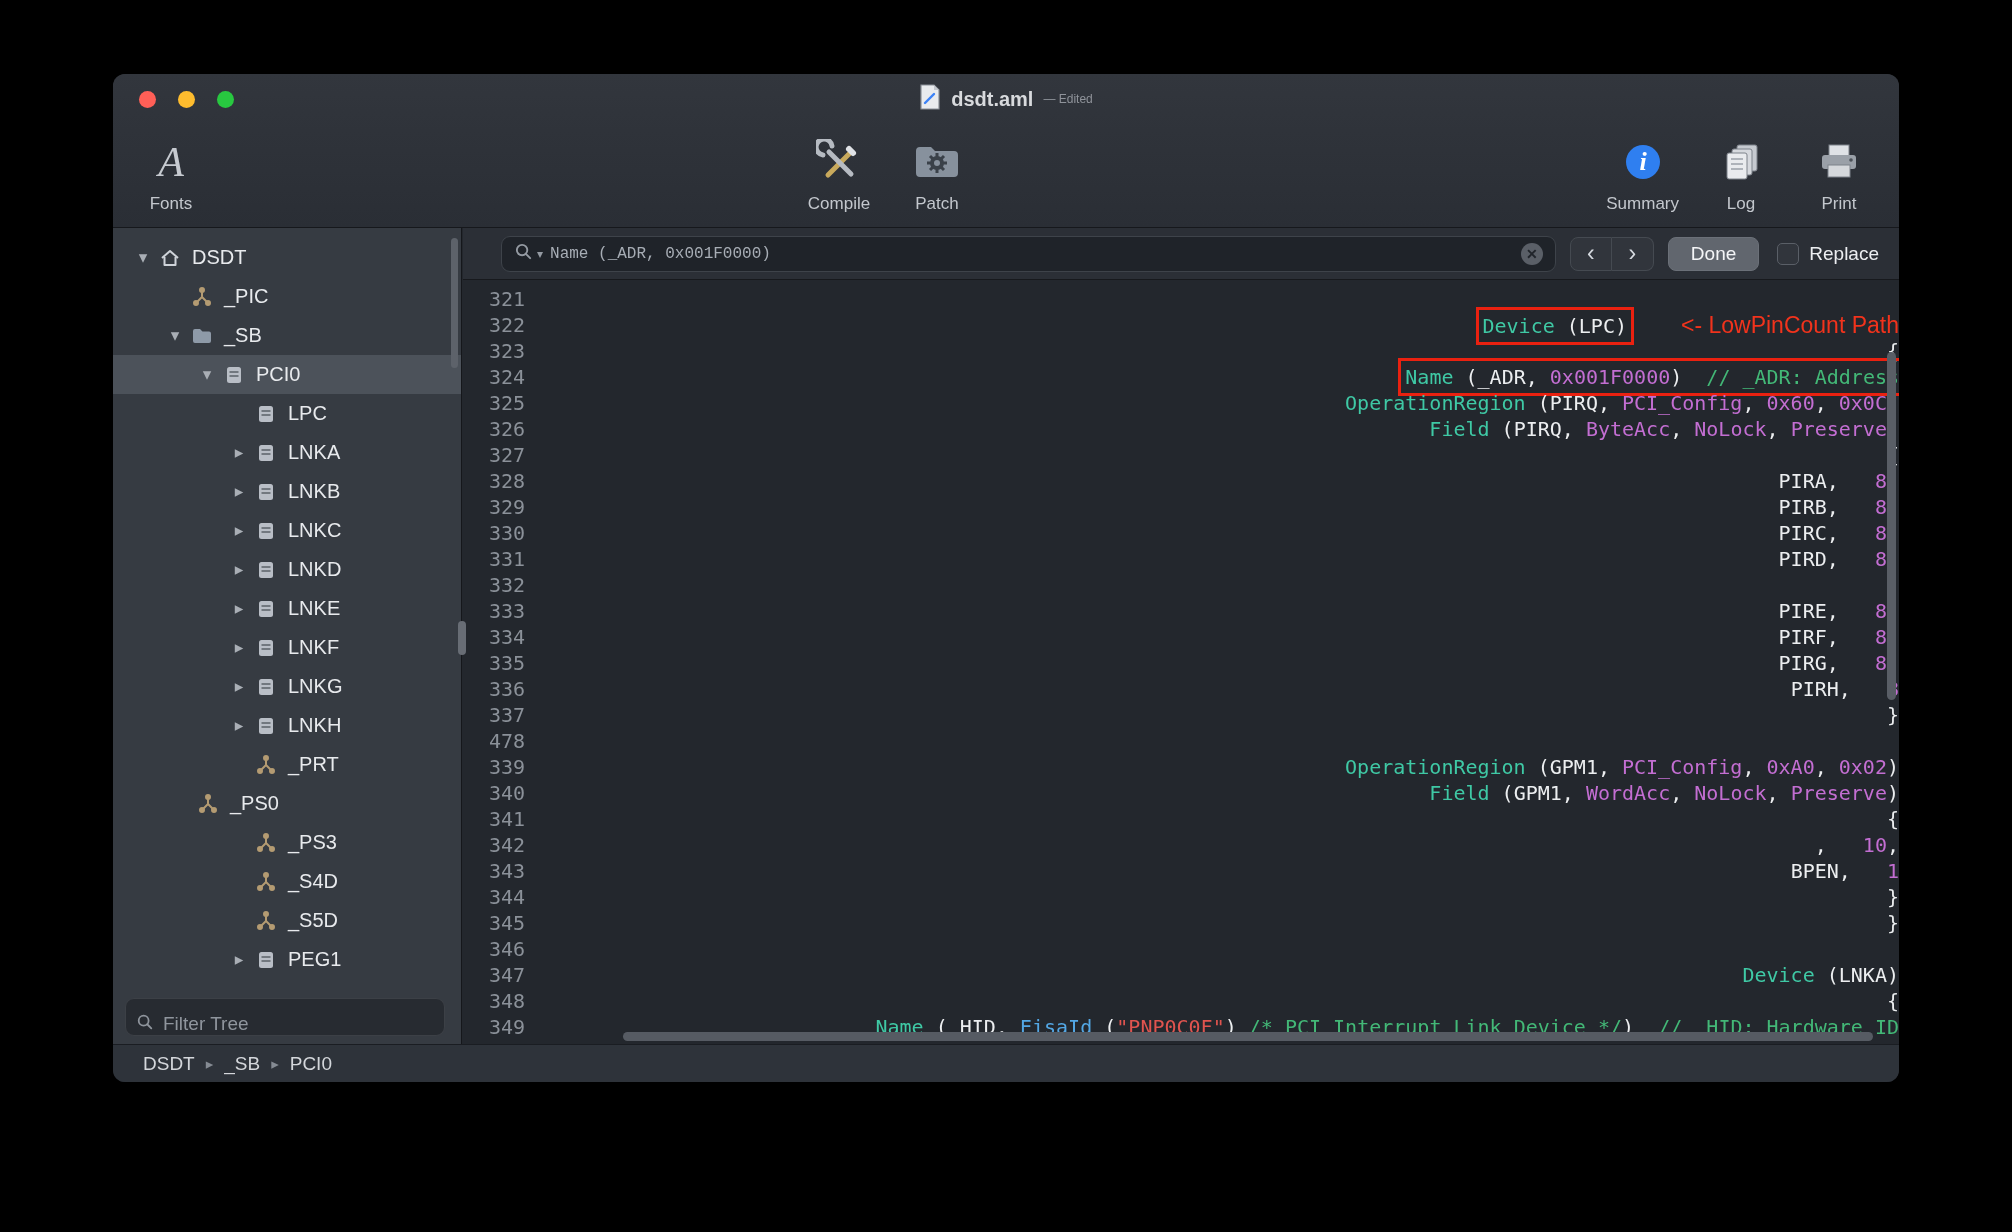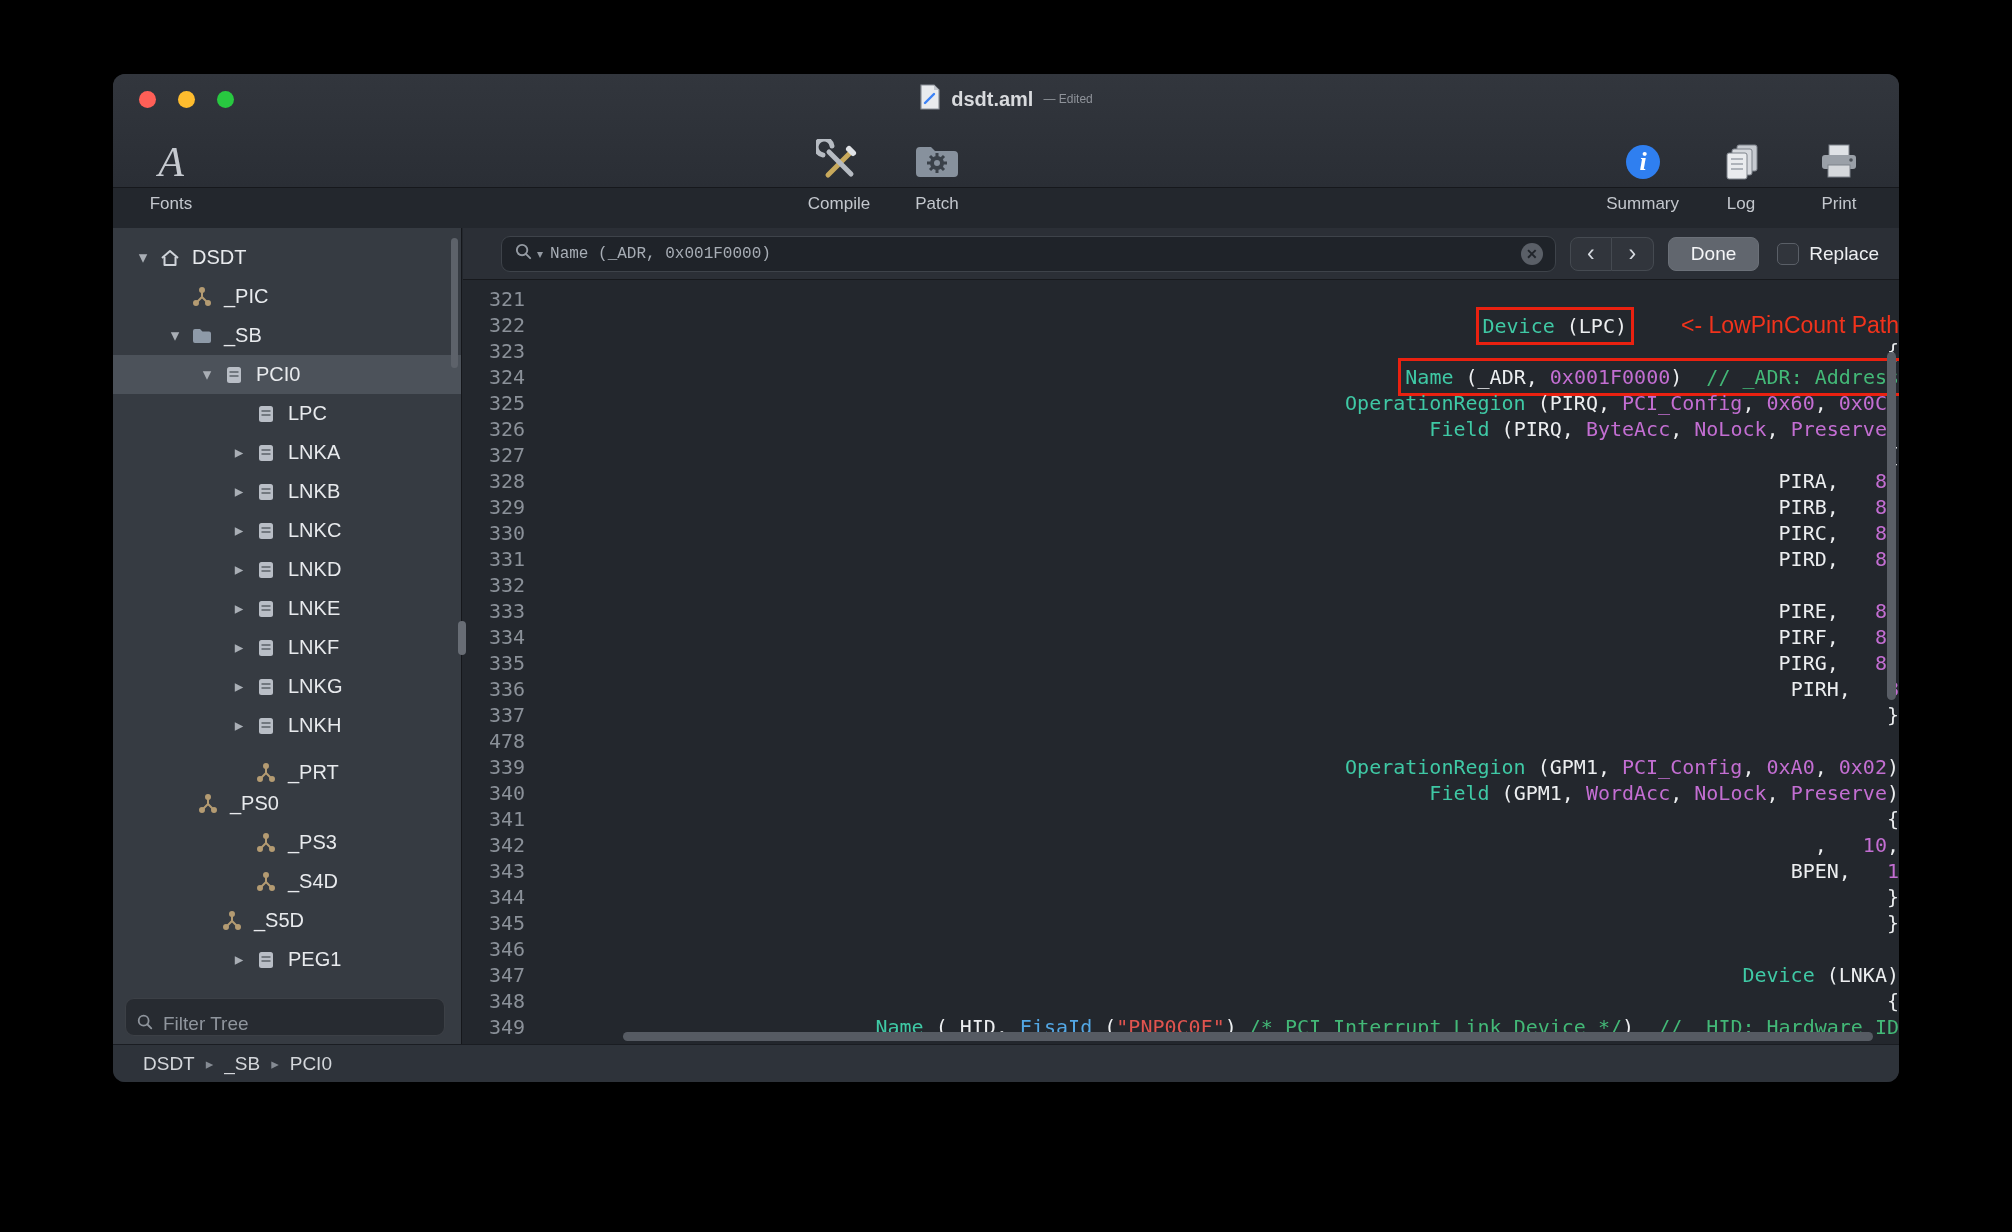--- a/index.html
+++ b/index.html
@@ -5,21 +5,21 @@
   :root{
     --red:#ea2110; --red-text:#f2331c;
     --kw:#3fc9a5; --num:#c36ed2; --blue:#53a7e4; --str:#e0544f; --com:#43b877;
     --code-bg:#23272d; --chrome:#2d3138; --side:#363b42;
   }
   *{box-sizing:border-box; margin:0; padding:0;}
   html,body{width:2012px; height:1232px; background:#000; font-family:"Liberation Sans",sans-serif; overflow:hidden;}
   .window{position:absolute; left:113px; top:74px; width:1786px; height:1008px; border-radius:12px;
           background:var(--code-bg); overflow:hidden; box-shadow:0 30px 90px rgba(0,0,0,.8);}
   
-  .chrome{position:absolute; top:0; left:0; right:0; height:114px;
+  .chrome{position:absolute; top:0; left:0; right:0; height:154px;
           background:linear-gradient(#32363d,#2a2e35); border-bottom:1px solid #16181c;}
   .traffic{position:absolute; top:17px; left:26px; display:flex; gap:22px;}
   .dot{width:17px; height:17px; border-radius:50%;}
   .dot.red{background:#ff5f57;} .dot.yellow{background:#febc2e;} .dot.green{background:#28c840;}
   .title-wrap{position:absolute; top:0; left:0; right:0; height:50px; display:flex; align-items:center; justify-content:center; gap:10px;}
   .title-name{font-size:20px; font-weight:700; color:#d8dadd;}
   .title-suffix{font-size:12px; color:#8f939a;}
   .toolbar{position:absolute; top:50px; left:0; right:0; height:104px;}
   .tb-item{display:flex; flex-direction:column; align-items:center; justify-content:flex-end; gap:6px;
            color:#c3c7cd; font-size:17px; min-width:72px; padding-bottom:10px; height:96px;}
@@ -316,21 +316,21 @@
           <span class="disc">▸</span>
           <span class="ticon">
             <svg width="22" height="22" viewBox="0 0 22 22">
               <rect x="4" y="3" width="14" height="16" rx="2.5" fill="#b9bec6"></rect>
               <line x1="6.5" y1="8" x2="15.5" y2="8" stroke="#6a7078" stroke-width="1.8"></line>
               <line x1="6.5" y1="12" x2="15.5" y2="12" stroke="#6a7078" stroke-width="1.8"></line>
             </svg>
           </span>
           <span class="tlabel">LNKH</span>
         </div>
-        <div class="tree-row" style="padding-left: 114px; align-items: flex-end;">
+        <div class="tree-row" style="padding-left: 114px;">
           <span class="disc"></span>
           <span class="ticon">
             <svg width="22" height="22" viewBox="0 0 22 22">
               <g stroke="#b49b72" stroke-width="2" fill="#b49b72">
                 <line x1="11" y1="11" x2="11" y2="4"></line>
                 <line x1="11" y1="11" x2="5" y2="17"></line>
                 <line x1="11" y1="11" x2="17" y2="17"></line>
                 <circle cx="11" cy="4" r="2"></circle>
                 <circle cx="5" cy="17" r="2"></circle>
                 <circle cx="17" cy="17" r="2"></circle>
@@ -380,21 +380,21 @@
                 <line x1="11" y1="11" x2="5" y2="17"></line>
                 <line x1="11" y1="11" x2="17" y2="17"></line>
                 <circle cx="11" cy="4" r="2"></circle>
                 <circle cx="5" cy="17" r="2"></circle>
                 <circle cx="17" cy="17" r="2"></circle>
               </g>
             </svg>
           </span>
           <span class="tlabel">_S4D</span>
         </div>
-        <div class="tree-row" style="padding-left: 80px;">
+        <div class="tree-row" style="padding-left: 114px;">
           <span class="disc"></span>
           <span class="ticon">
             <svg width="22" height="22" viewBox="0 0 22 22">
               <g stroke="#b49b72" stroke-width="2" fill="#b49b72">
                 <line x1="11" y1="11" x2="11" y2="4"></line>
                 <line x1="11" y1="11" x2="5" y2="17"></line>
                 <line x1="11" y1="11" x2="17" y2="17"></line>
                 <circle cx="11" cy="4" r="2"></circle>
                 <circle cx="5" cy="17" r="2"></circle>
                 <circle cx="17" cy="17" r="2"></circle>

